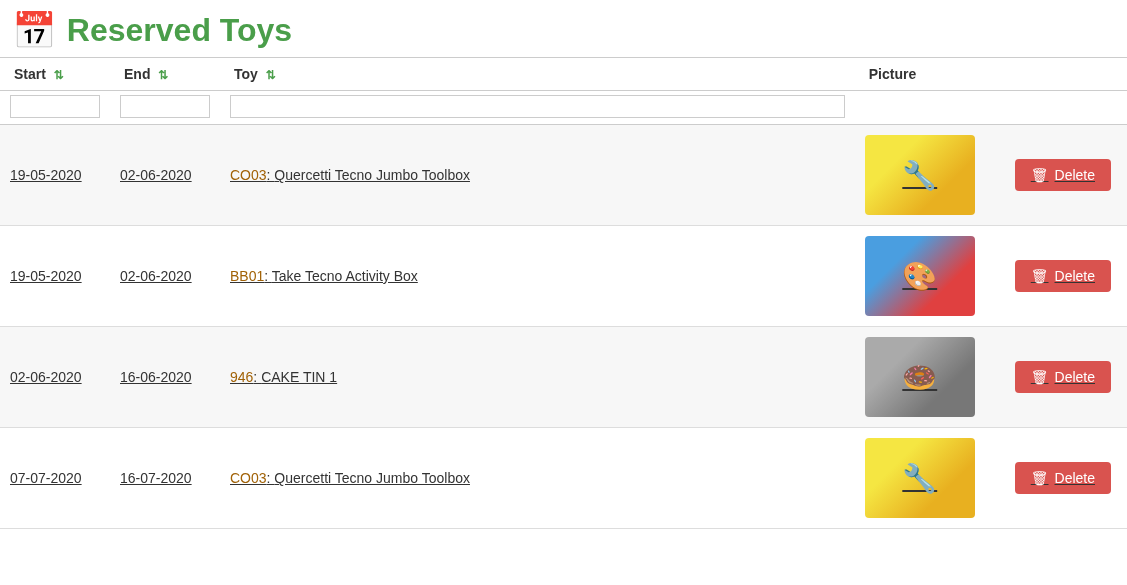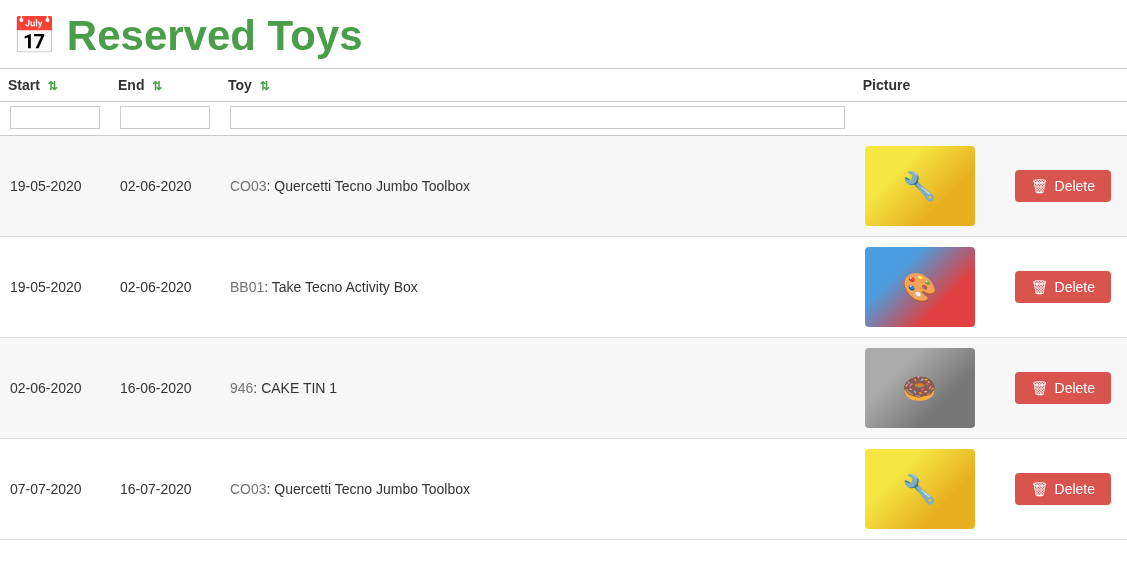--- a/index.html
+++ b/index.html
@@ -15,35 +15,35 @@
       padding: 12px 16px 8px 12px;
       gap: 10px;
     }
     .header-icon {
       color: #4a9e4a;
       font-size: 36px;
       line-height: 1;
     }
     .header-title {
       color: #4a9e4a;
-      font-size: 42px;
+      font-size: 32px;
       font-weight: bold;
     }
     .table-container {
       width: 100%;
       border-top: 1px solid #ccc;
     }
     table {
       width: 100%;
       border-collapse: collapse;
     }
     thead tr.col-headers th {
       background: #fff;
       text-align: left;
-      padding: 8px 8px;
+      padding: 8px 14px;
       font-weight: bold;
       color: #333;
       border-bottom: 1px solid #ccc;
       white-space: nowrap;
       cursor: pointer;
     }
     thead tr.col-headers th .sort-icon {
       display: inline-block;
       margin-left: 4px;
       color: #4a9e4a;
@@ -66,23 +66,24 @@
     }
     tbody tr:nth-child(odd) {
       background: #f7f7f7;
     }
     tbody tr:nth-child(even) {
       background: #fff;
     }
     tbody td {
       padding: 10px 10px;
       vertical-align: middle;
+      text-decoration: underline;
     }
     .toy-code {
-      color: #737373;
+      color: #a16207;
     }
     .toy-name {
       color: #333;
     }
     .picture-cell {
       width: 140px;
     }
     
     .img-placeholder {
       width: 110px;

